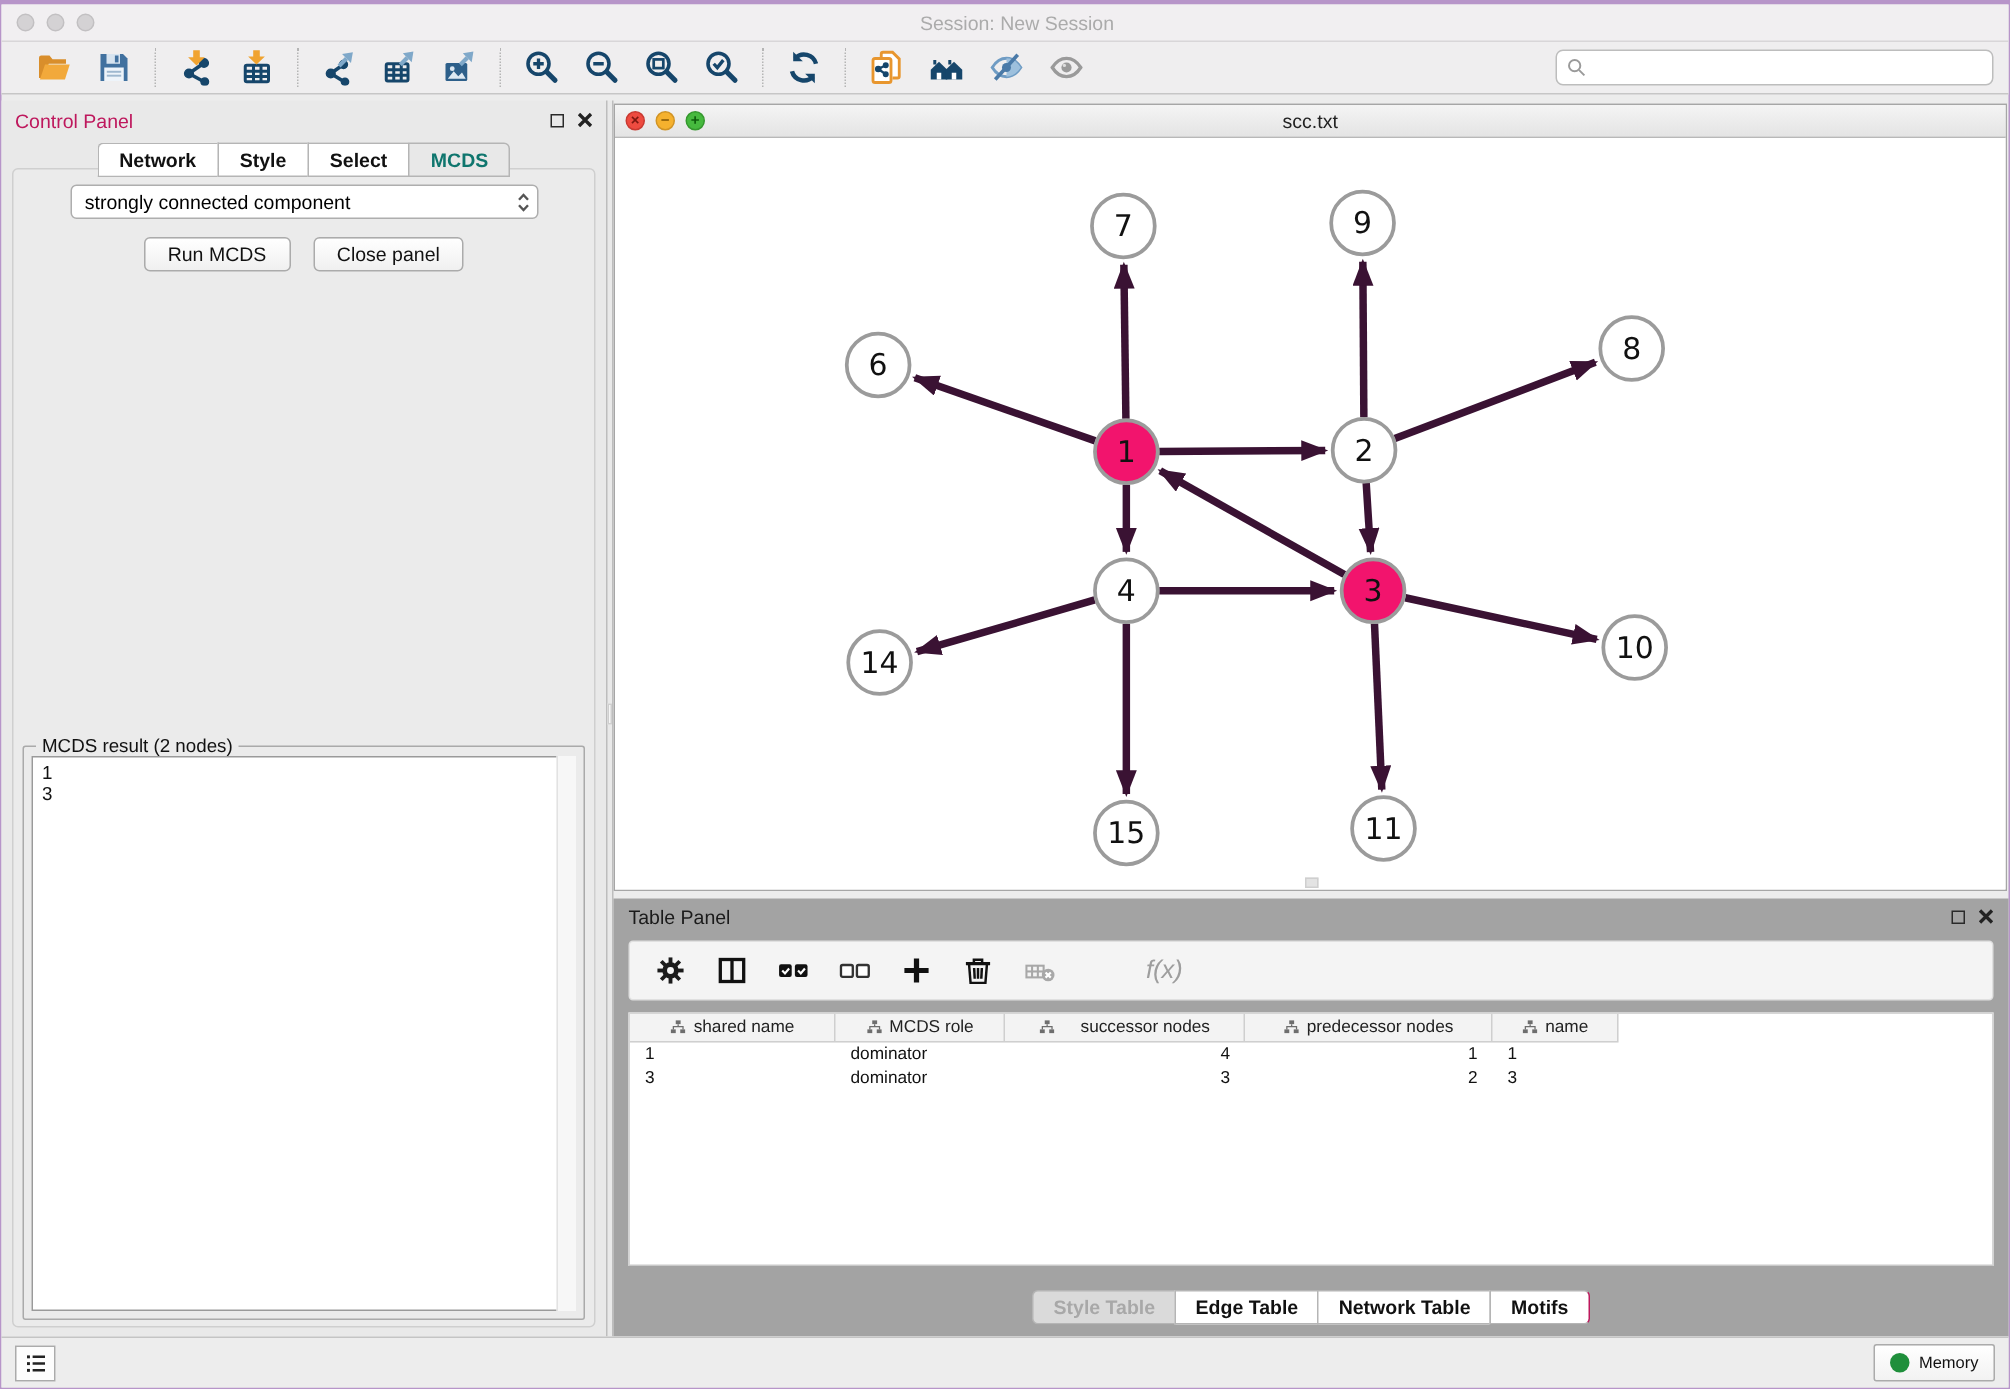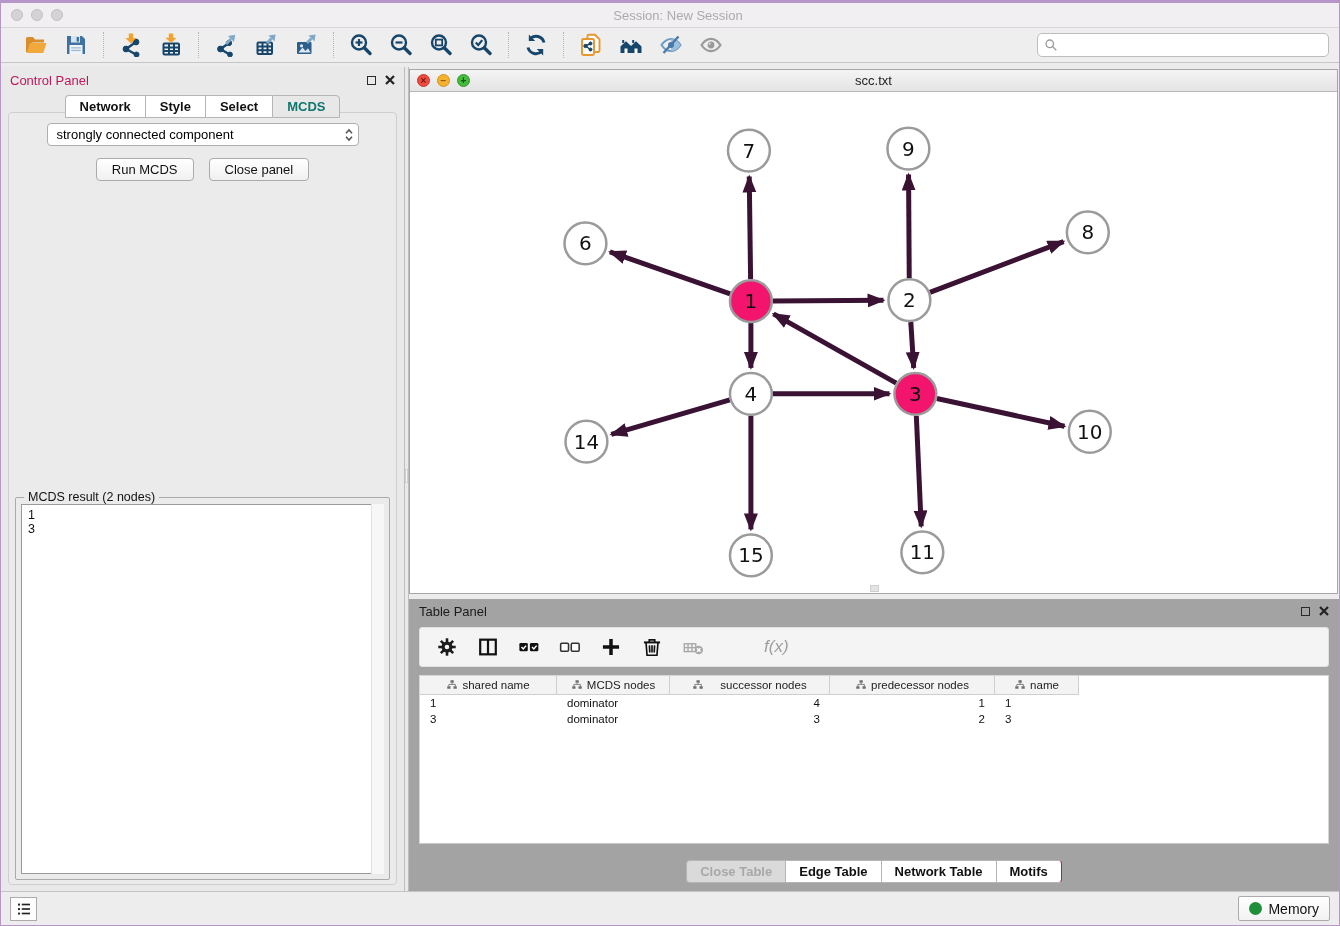--- a/index.html
+++ b/index.html
@@ -87,21 +87,21 @@
   .tp-tabs { position:absolute; left:0; right:0; bottom:8px; display:flex; justify-content:center; }
   .tp-tab { font-size:13px; font-weight:700; padding:3px 13px; background:#fff; border:1px solid #b5b5b5; border-right:none; color:#111; cursor:pointer; }
   .tp-tab:first-child { border-radius:4px 0 0 4px; }
   .tp-tab:last-child { border-right:1px solid #be185d; border-radius:0 4px 4px 0; }
   .tp-tab.selected { background:#dadada; color:#a8a8a8; }
 
   
   .statusbar { position:absolute; left:0; right:0; bottom:0; height:34px; background:#ededed; border-top:1px solid #c4c4c4; display:flex; align-items:center; justify-content:space-between; padding:0 9px; }
   .sb-btn { width:27px; height:24px; background:#fdfdfd; border:1px solid #ababab; display:flex; align-items:center; justify-content:center; cursor:pointer; }
   .sb-btn svg { width:18px; height:18px; }
-  .memory-btn { height:25px; background:linear-gradient(#ffffff,#f2f2f2); border:1px solid #ababab; border-radius:2px; display:flex; align-items:center; gap:6px; padding:0 10px; font-size:14px; color:#111; cursor:pointer; }
+  .memory-btn { height:25px; background:linear-gradient(#ffffff,#f2f2f2); border:1px solid #ababab; border-radius:2px; display:flex; align-items:center; gap:6px; padding:0 10px; font-size:11px; color:#111; cursor:pointer; }
   .mem-dot { width:13px; height:13px; border-radius:50%; }
 </style>
 </head>
 <body>
 
 <div class="app">
 
   <div class="titlebar">
     <div class="traffic">
       <span class="tl-dot"></span>
@@ -528,21 +528,21 @@
                 <span style="width: 12px; height: 12px; display: inline-flex;">
                   <svg viewBox="0 0 24 24">
                     <g fill="#6e6e6e">
                       <rect x="9" y="2.5" width="6.5" height="5"></rect>
                       <rect x="2.5" y="14.5" width="6.5" height="5"></rect>
                       <rect x="15" y="14.5" width="6.5" height="5"></rect>
                     </g>
                     <path d="M12.2 7.5v3.3M5.8 14.5v-3.7h12.9v3.7" fill="none" stroke="#6e6e6e" stroke-width="1.7"></path>
                   </svg>
                 </span>
-                <span>MCDS nodes</span>
+                <span>MCDS role</span>
               </div>
               <div class="th-cell" style="width: 160px; gap: 16px;">
                 <span style="width: 12px; height: 12px; display: inline-flex;">
                   <svg viewBox="0 0 24 24">
                     <g fill="#6e6e6e">
                       <rect x="9" y="2.5" width="6.5" height="5"></rect>
                       <rect x="2.5" y="14.5" width="6.5" height="5"></rect>
                       <rect x="15" y="14.5" width="6.5" height="5"></rect>
                     </g>
                     <path d="M12.2 7.5v3.3M5.8 14.5v-3.7h12.9v3.7" fill="none" stroke="#6e6e6e" stroke-width="1.7"></path>
@@ -589,21 +589,21 @@
                 <div class="td-cell" style="width: 137px; text-align: left;">3</div>
                 <div class="td-cell" style="width: 113px; text-align: left;">dominator</div>
                 <div class="td-cell" style="width: 160px; text-align: right;">3</div>
                 <div class="td-cell" style="width: 165px; text-align: right;">2</div>
                 <div class="td-cell" style="width: 84px; text-align: left;">3</div>
               </div>
             </div>
         </div>
 
         <div class="tp-tabs" id="tp-tabs">
-            <span class="tp-tab selected">Close Table</span>
+            <span class="tp-tab selected">Style Table</span>
             <span class="tp-tab">Edge Table</span>
             <span class="tp-tab">Network Table</span>
             <span class="tp-tab">Motifs</span>
           </div>
       </div>
     </div>
   </div>
 
   <div class="statusbar">
     <span class="sb-btn">

